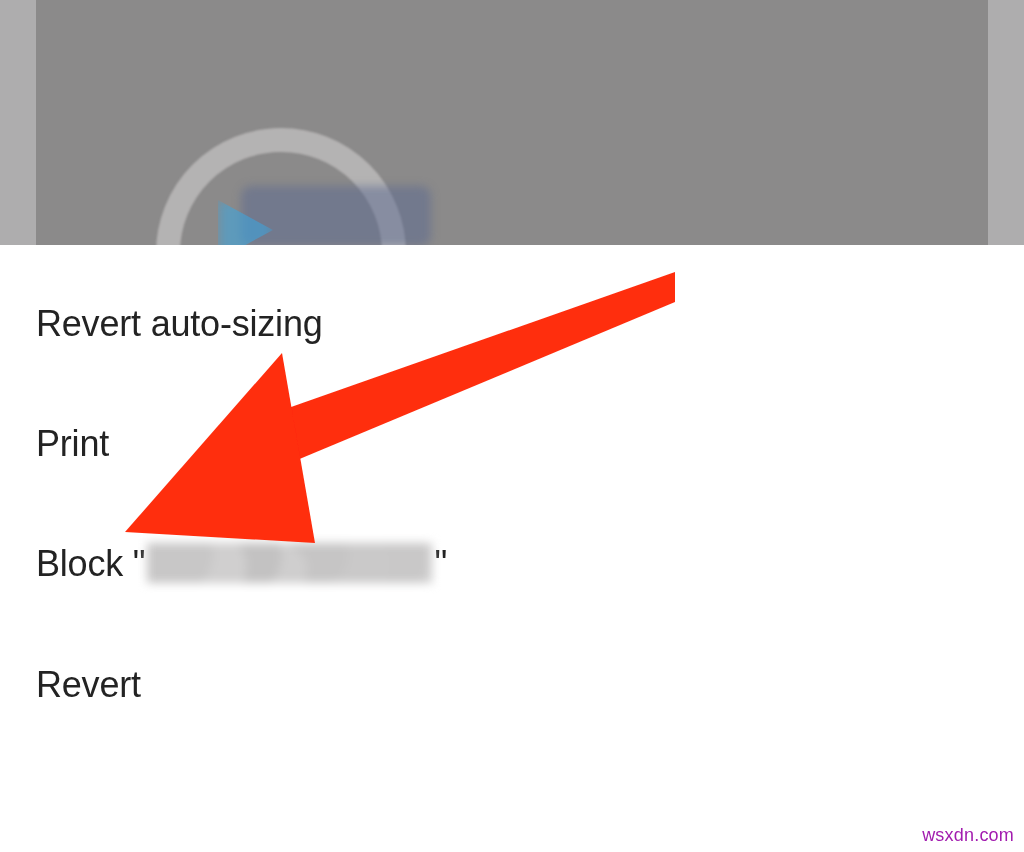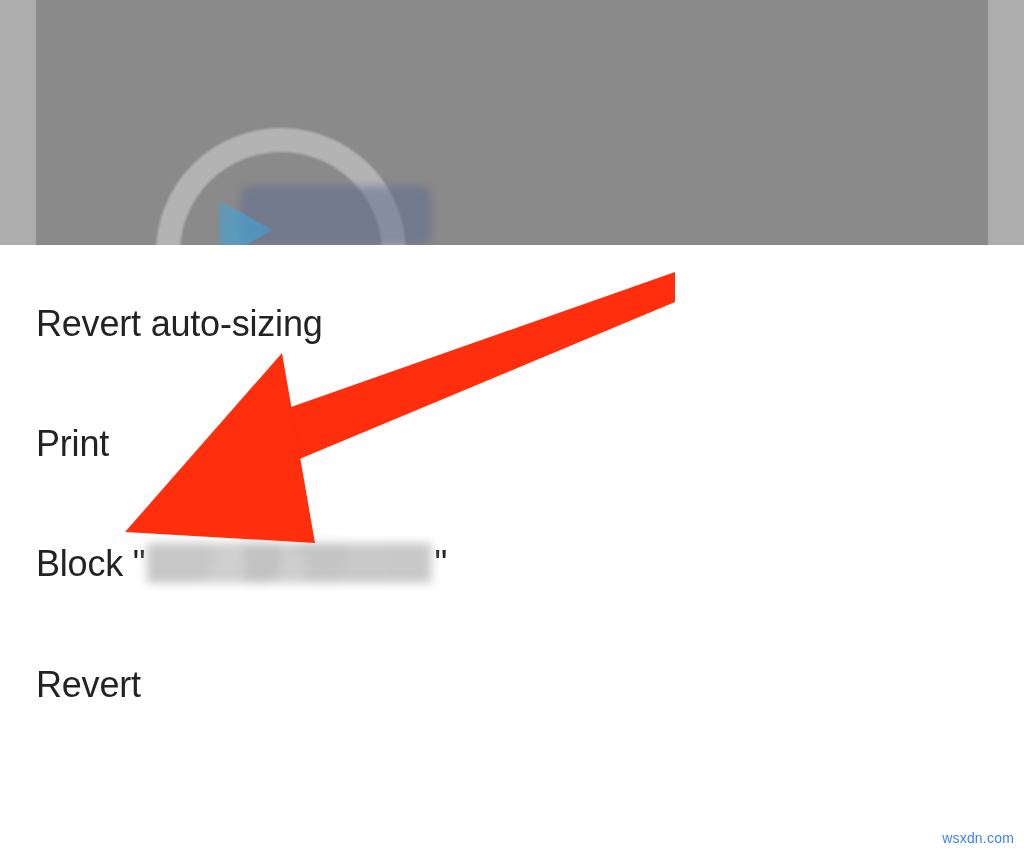--- a/index.html
+++ b/index.html
@@ -110,22 +110,22 @@
       left: 120px;
       width: 560px;
       height: 280px;
       pointer-events: none;
       z-index: 10;
     }
     .watermark {
       position: absolute;
       bottom: 6px;
       right: 10px;
-      font-size: 14px;
-      color: #3b82f6;
+      font-size: 18px;
+      color: #a21caf;
       letter-spacing: 0.2px;
     }
   </style>
 </head>
 <body>
 
 <div class="backdrop">
   <div class="side-bar"></div>
   <div class="backdrop-inner">
     <div class="circle-shape"></div>

